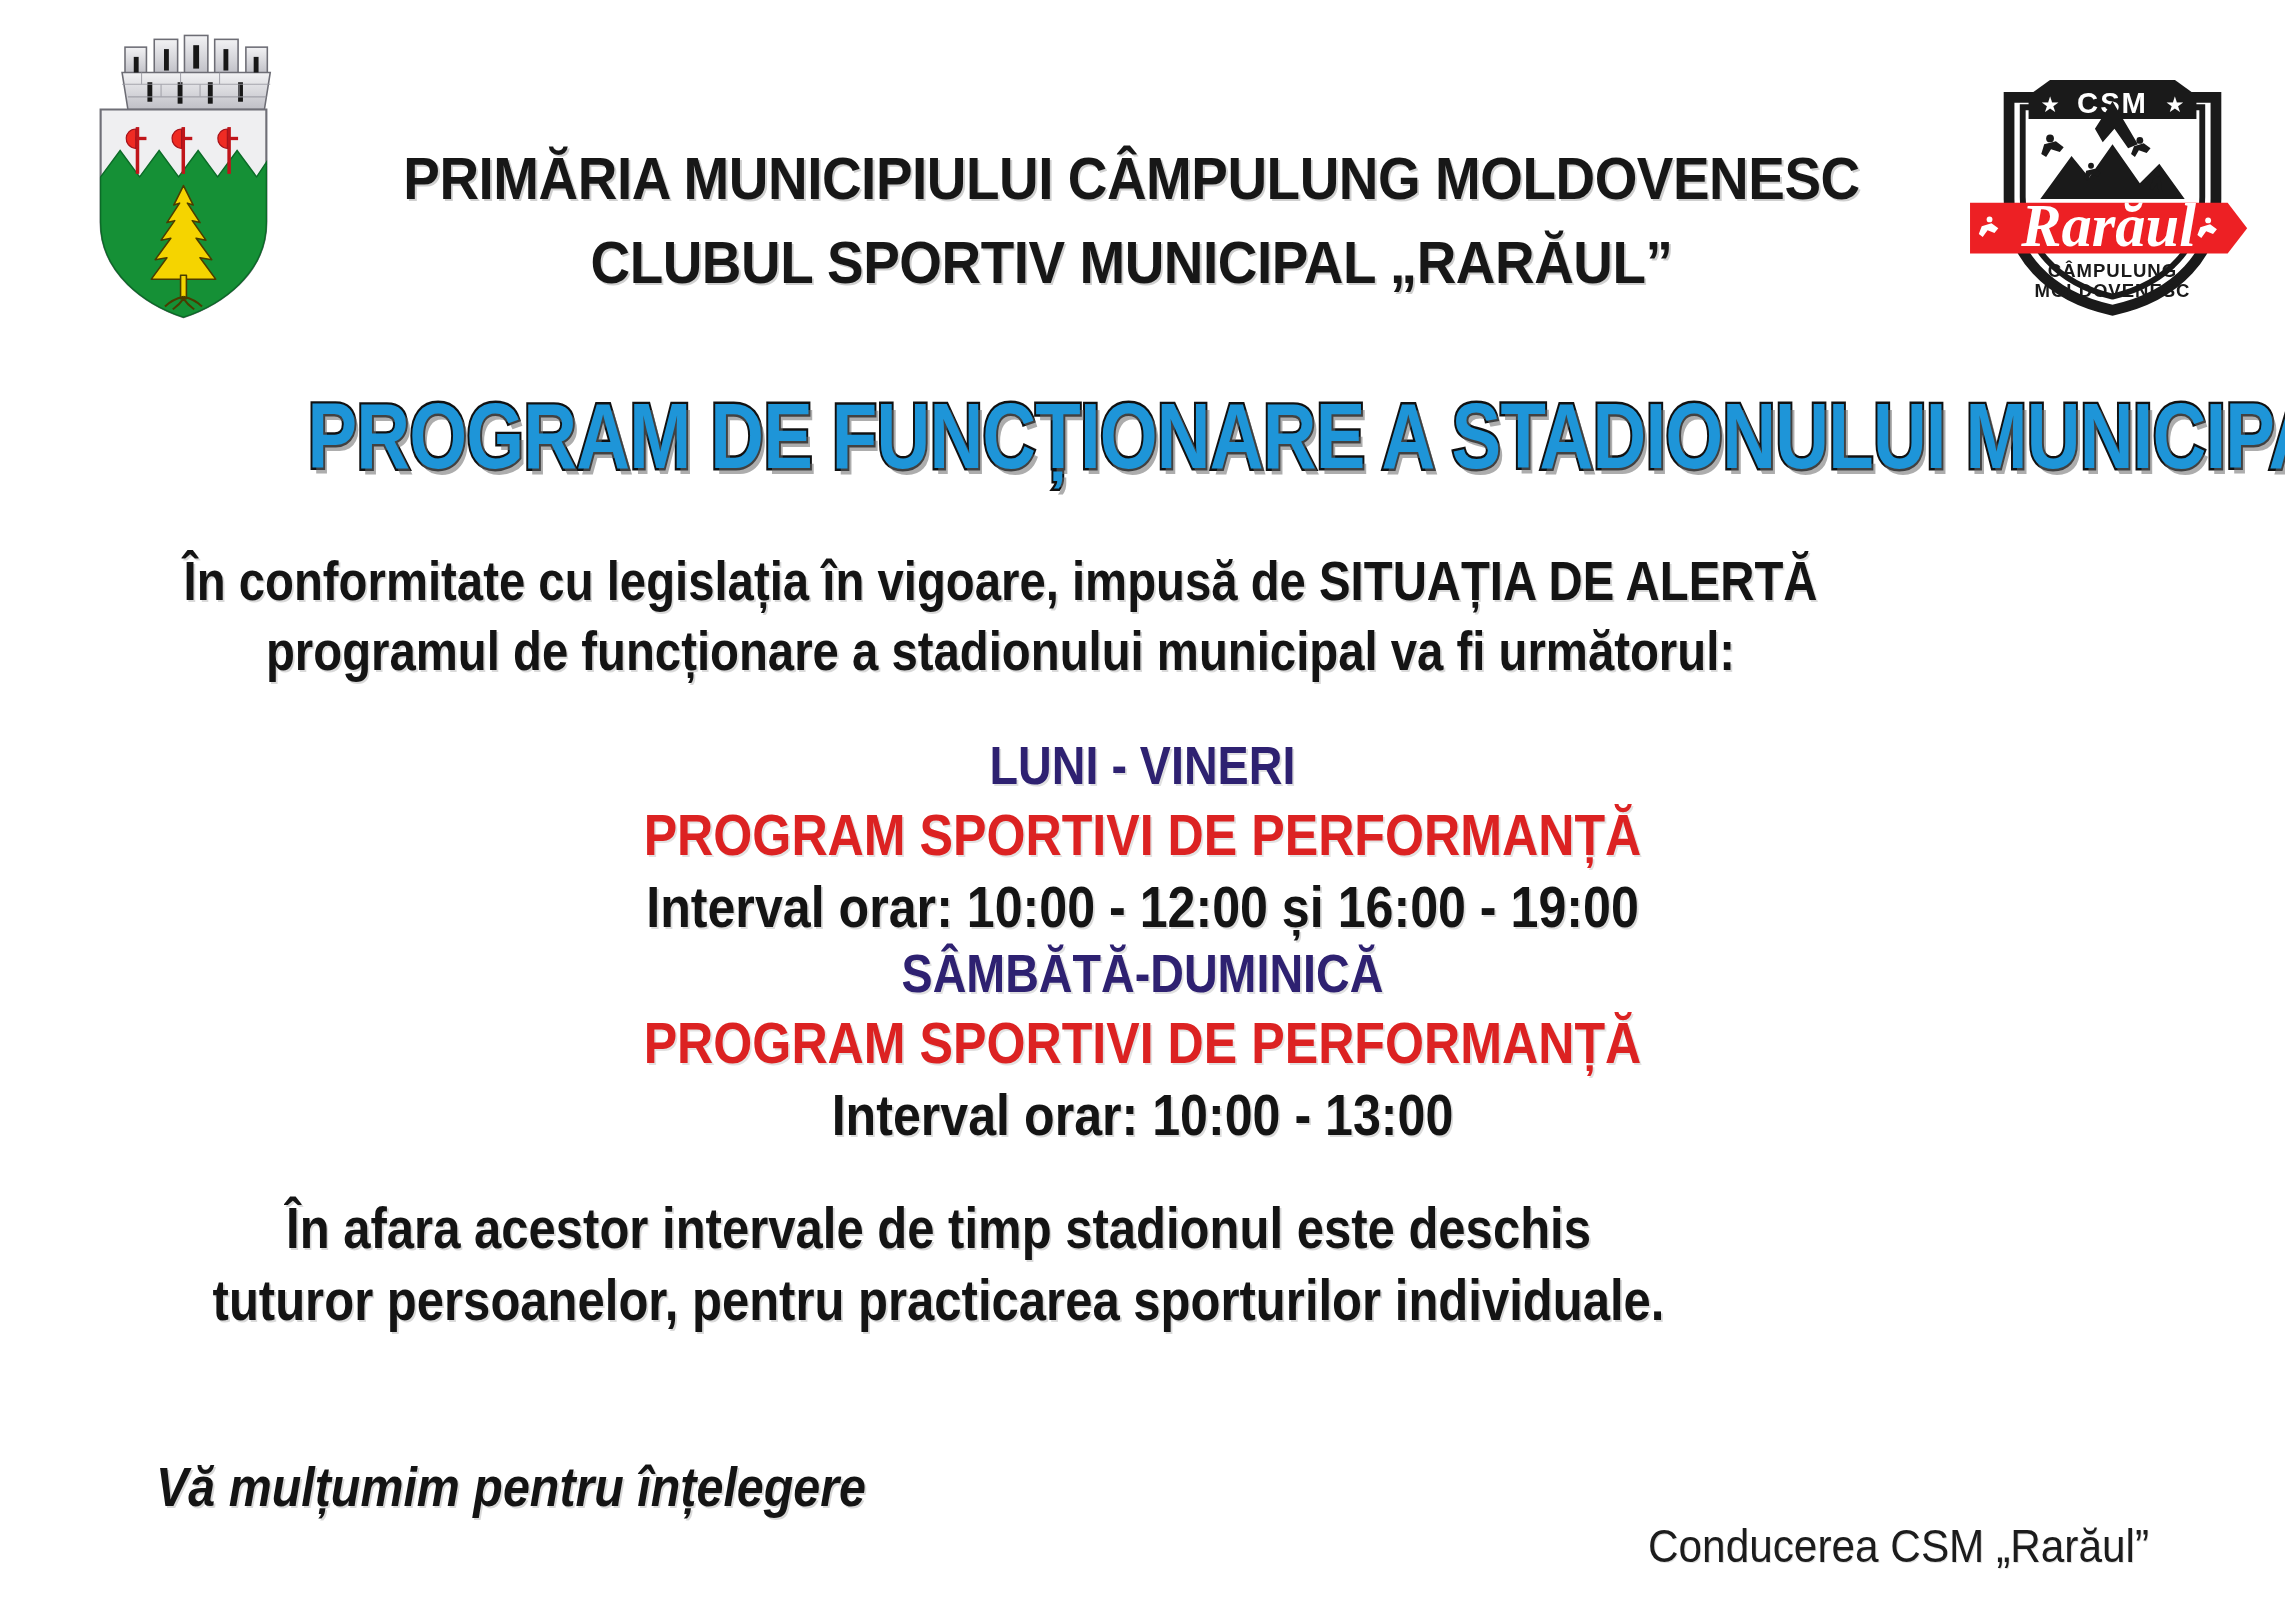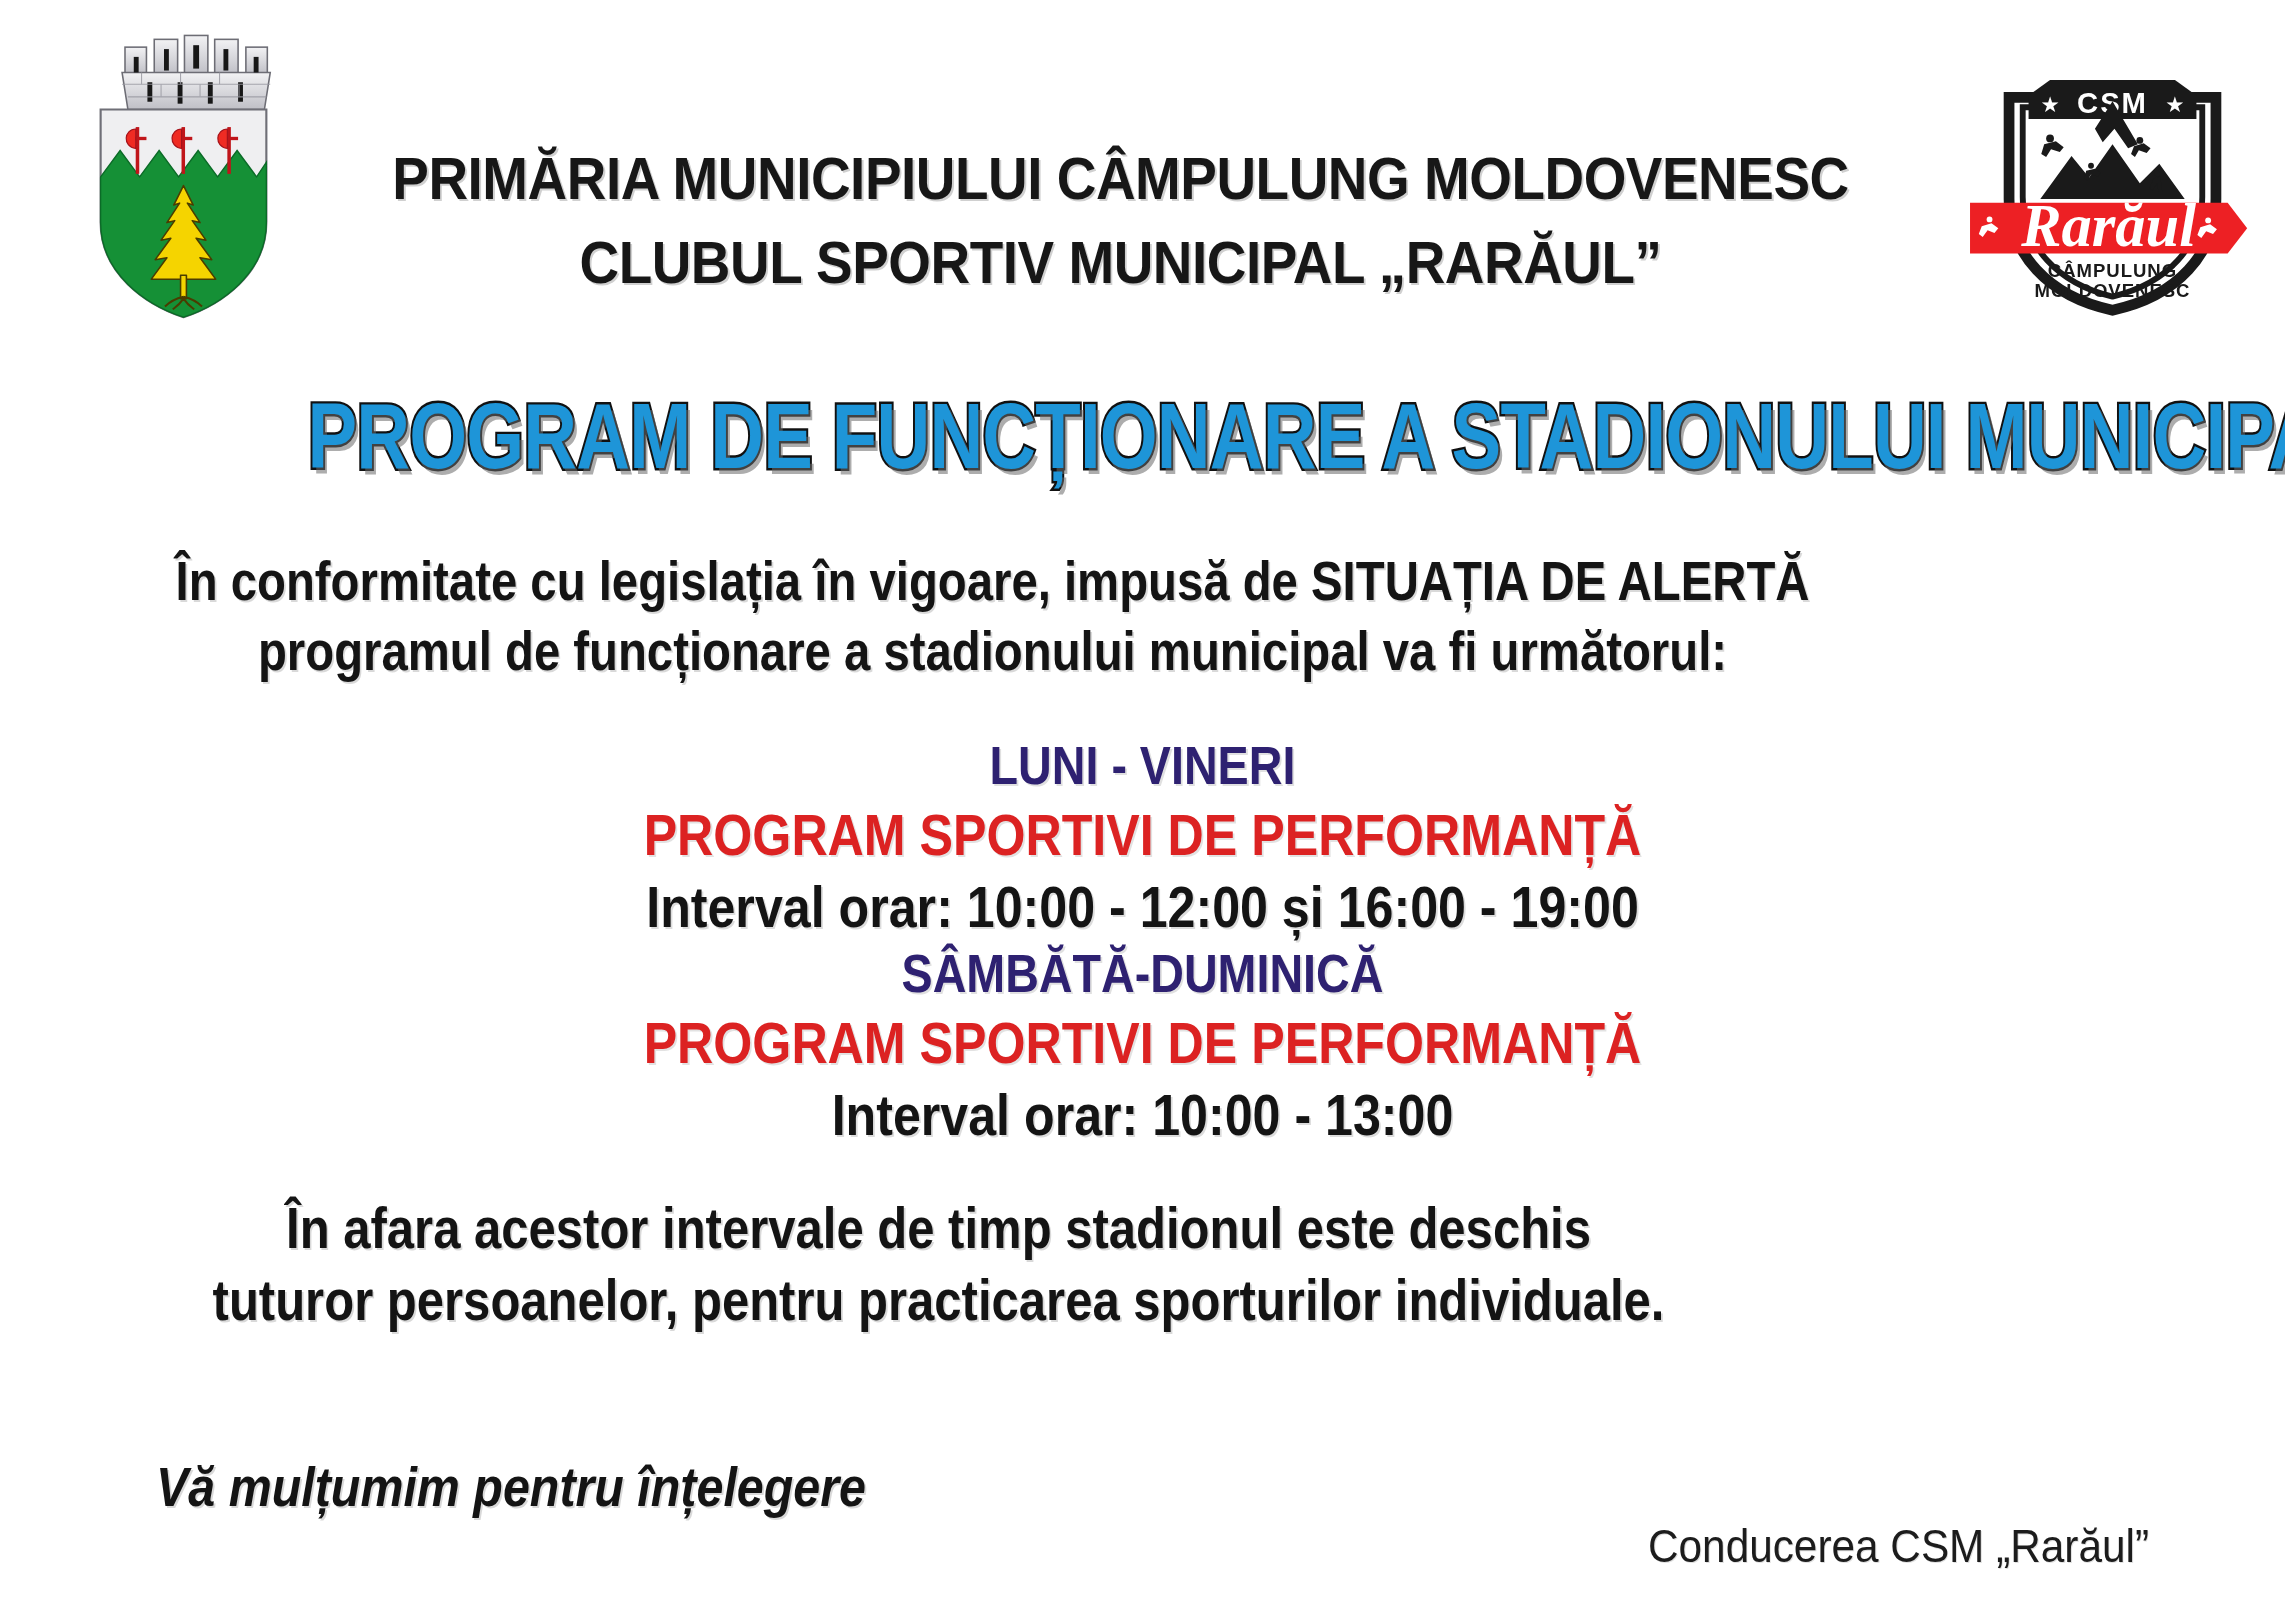--- a/index.html
+++ b/index.html
@@ -14,21 +14,21 @@
   
   .header{position:absolute;left:0;top:0;width:2285px;height:341px;}
 
   .coa{position:absolute;left:83px;top:13.7px;width:200px;height:310px;}
   .coa svg{display:block;width:200px;height:310px;}
 
   .csm-logo{position:absolute;left:1966px;top:35px;width:293px;height:283px;}
   .csm-logo svg{display:block;width:293px;height:283px;}
 
   .header-text{
-    position:absolute;left:282px;top:137px;width:1677px;
+    position:absolute;left:293px;top:137px;width:1677px;
     text-align:center;
   }
   .header-line{
     font-family:"Liberation Sans","DejaVu Sans",sans-serif;
     font-weight:700;color:#171717;
     font-size:59px;line-height:84px;
     letter-spacing:-0.5px;
     transform:scaleX(0.93);transform-origin:center center;
     white-space:nowrap;
     text-shadow:2px 2px 0 rgba(120,120,120,.35);
@@ -48,21 +48,21 @@
     color:#1e95d8;
     transform:scaleX(0.80);transform-origin:center center;
     white-space:nowrap;
     -webkit-text-stroke:4.9px #111111;
     paint-order:stroke fill;
     text-shadow:4.9px 5.9px 0 rgba(105,105,105,.55);
   }
 
   
   .intro{
-    position:absolute;left:0;top:546px;width:1985px;text-align:center;
+    position:absolute;left:8px;top:546px;width:1985px;text-align:center;
   }
   .cond-bold{
     font-family:"Liberation Sans","DejaVu Sans",sans-serif;
     font-weight:700;color:#141414;
     transform-origin:center center;
     white-space:nowrap;
     text-shadow:2px 2px 0 rgba(130,130,130,.30);
   }
   .intro .cond-bold{font-size:55px;line-height:70px;transform:scaleX(0.86);}
 

